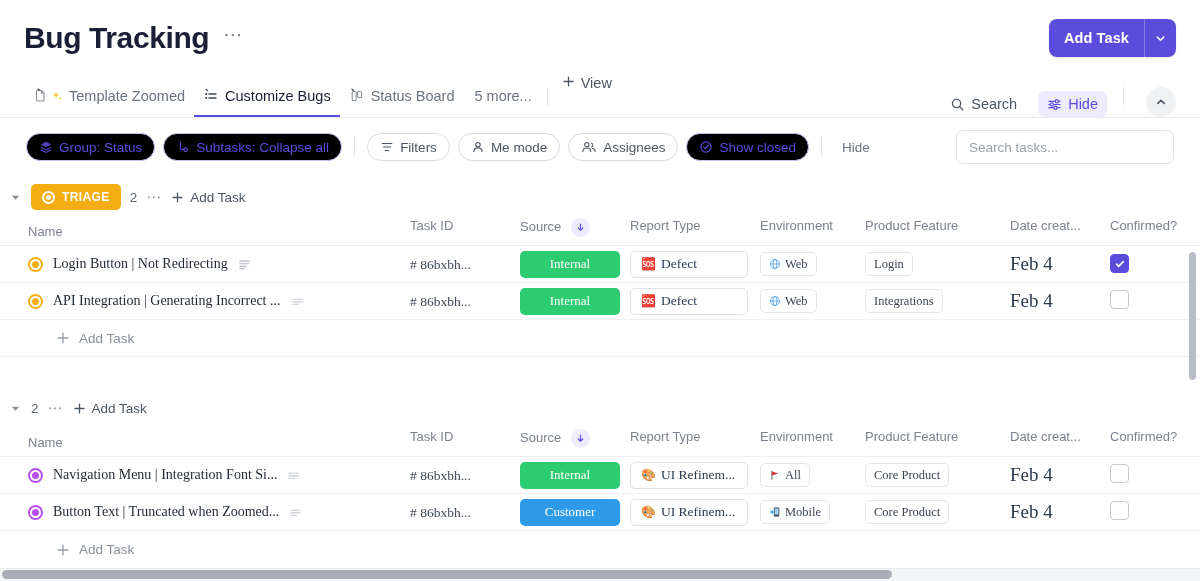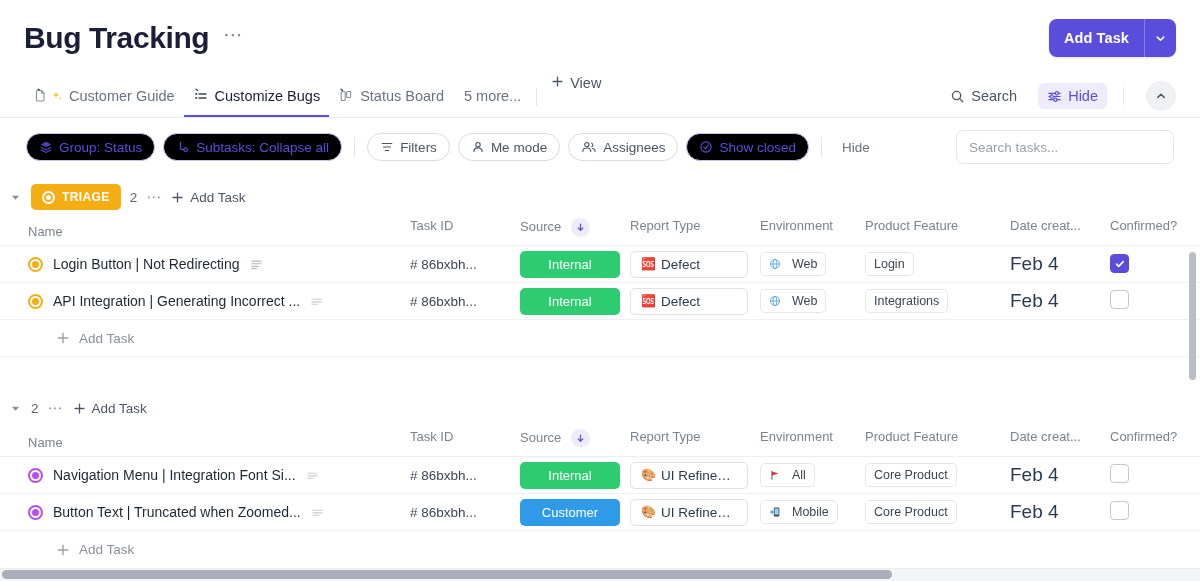--- a/index.html
+++ b/index.html
@@ -59,21 +59,21 @@
     content: ""; position: absolute; left: 0; right: 0; bottom: 0;
     height: 2px; background: #5b4ddb;
   }
   .tab-icons { display: inline-flex; align-items: center; gap: 2px; }
   .tab-more { font-size: 14.5px; color: #6b7280; padding: 0 11px; cursor: pointer; height:42px; display:flex; align-items:center;}
   .vdiv { width: 1px; height: 18px; background: #e2e5e9; align-self: center; margin: 0 4px; }
   .tab-add {
     display: flex; align-items: flex-start; gap: 6px; padding: 0 10px;
     font-size: 14.5px; color: #4b5563; cursor: pointer; height:42px;
   }
-  .right-tools { display: flex; align-items: center; gap: 12px; height: 42px; }
+  .right-tools { display: flex; align-items: flex-end; gap: 12px; height: 42px; }
   .tool {
     display: flex; align-items: center; gap: 6px;
     font-size: 14.5px; color: #4b5563; cursor: pointer;
     padding: 5px 9px; border-radius: 6px;
   }
   .tool.hl { background: #eeebfd; color: #5b4ddb; }
   .collapse-btn {
     width: 30px; height: 30px; border-radius: 50%;
     background: #f0f1f3; display: flex; align-items: center;
     justify-content: center; cursor: pointer; margin-left: 6px;
@@ -135,20 +135,21 @@
 
   .col-head {
     display: flex; align-items: flex-start;
     height: 28px; border-bottom: 1px solid #eceef1;
     font-size: 13px; color: #7c838e;
   }
   .row {
     display: flex; align-items: center;
     height: 37px; border-bottom: 1px solid #f0f1f4;
     background: #fff;
+    font-family: Liberation Serif, serif;
   }
   .addrow {
     display: flex; align-items: center; gap: 9px;
     height: 37px; padding-left: 56px;
     font-size: 13.5px; color: #8a9099; cursor: pointer;
     border-bottom: 1px solid #f0f1f4;
   }
 
   
   .c-name { width: 410px; padding-left: 28px; display: flex; align-items: center; gap: 10px; flex: none;}
@@ -188,21 +189,21 @@
   .tag-outline {
     display: inline-flex; align-items: center; gap: 5px;
     height: 27px; padding: 0 10px; border-radius: 5px;
     border: 1px solid #dfe2e6; background: #fff;
     font-size: 13.5px; color: #2a3b4f; cursor: pointer;
     max-width: 122px; white-space: nowrap; overflow: hidden;
   }
   .tag-outline.w-rep { width: 118px; }
   .tag-outline .txt { overflow: hidden; text-overflow: ellipsis; }
   .tag-soft {
-    display: inline-flex; align-items: center; gap: 11px;
+    display: inline-flex; align-items: center; gap: 4px;
     height: 24px; padding: 0 8px; border-radius: 5px;
     border: 1px solid #e4e7ea; background: #fff;
     font-size: 12.5px; color: #3d4654; cursor: pointer; white-space: nowrap;
   }
   .date-txt { font-size: 19px; color: #2a3b4f; cursor: pointer; }
   .chkbox {
     width: 19px; height: 19px; border-radius: 4px;
     border: 1.5px solid #c3c8cf; background: #fff;
     display: inline-flex; align-items: center; justify-content: center;
     cursor: pointer;
@@ -254,21 +255,21 @@
         <svg width="16" height="16" viewBox="0 0 16 16">
           <path d="M4.5 2.5h4l2.5 2.5v7a1 1 0 0 1-1 1h-5.5a1 1 0 0 1-1-1v-8.5a1 1 0 0 1 1-1z" fill="none" stroke="#8a9099" stroke-width="1.1"></path>
           <path d="M8.5 2.5v2.5h2.5" fill="none" stroke="#8a9099" stroke-width="1.1"></path>
           <path d="M5 1.2l1.6 1.1" stroke="#3d4654" stroke-width="1.3" stroke-linecap="round"></path>
         </svg>
         <svg width="12" height="12" viewBox="0 0 12 12">
             <path d="M5 1.5 L5.9 4.1 L8.5 5 L5.9 5.9 L5 8.5 L4.1 5.9 L1.5 5 L4.1 4.1 Z" fill="#f7c948"></path>
             <path d="M9 7 L9.4 8.1 L10.5 8.5 L9.4 8.9 L9 10 L8.6 8.9 L7.5 8.5 L8.6 8.1 Z" fill="#f7c948"></path>
           </svg>
       </span>
-      <span>Customer Guide</span>
+      <span>Template Zoomed</span>
     </div>
 
     <div class="tab active">
       <span class="tab-icons">
         <svg width="16" height="16" viewBox="0 0 16 16">
           <circle cx="3.2" cy="6" r="1.1" fill="#3d4654"></circle>
           <circle cx="3.2" cy="10" r="1.1" fill="#3d4654"></circle>
           <path d="M6 6h7M6 10h7" stroke="#3d4654" stroke-width="1.3" stroke-linecap="round"></path>
           <path d="M3 1.3l1.6 1.2" stroke="#3d4654" stroke-width="1.3" stroke-linecap="round"></path>
         </svg>

